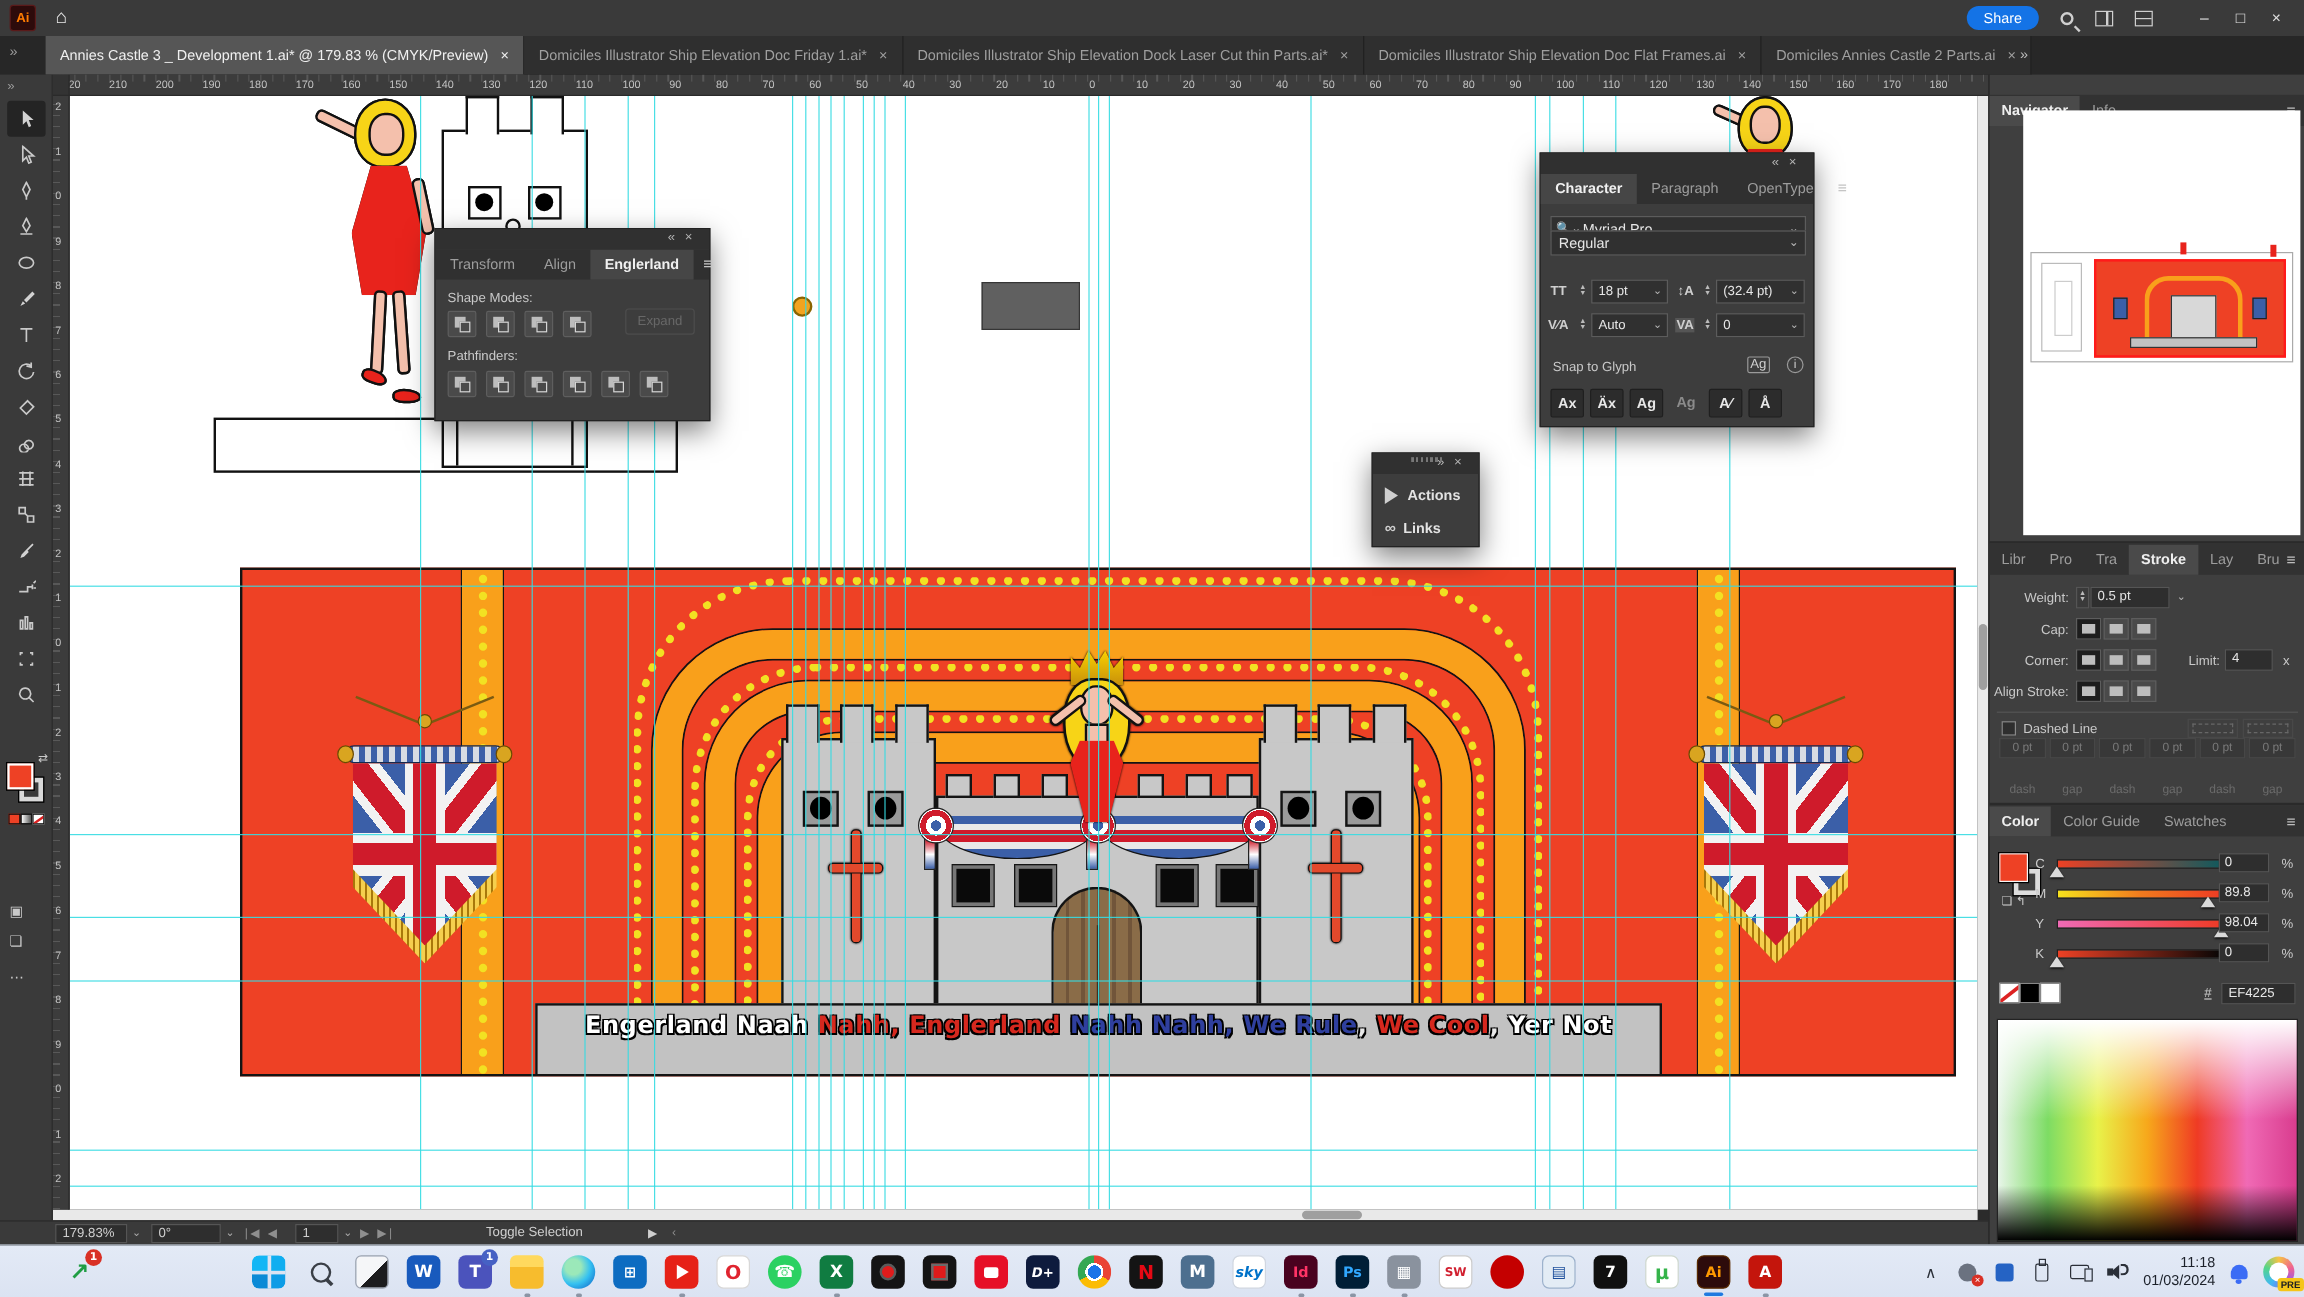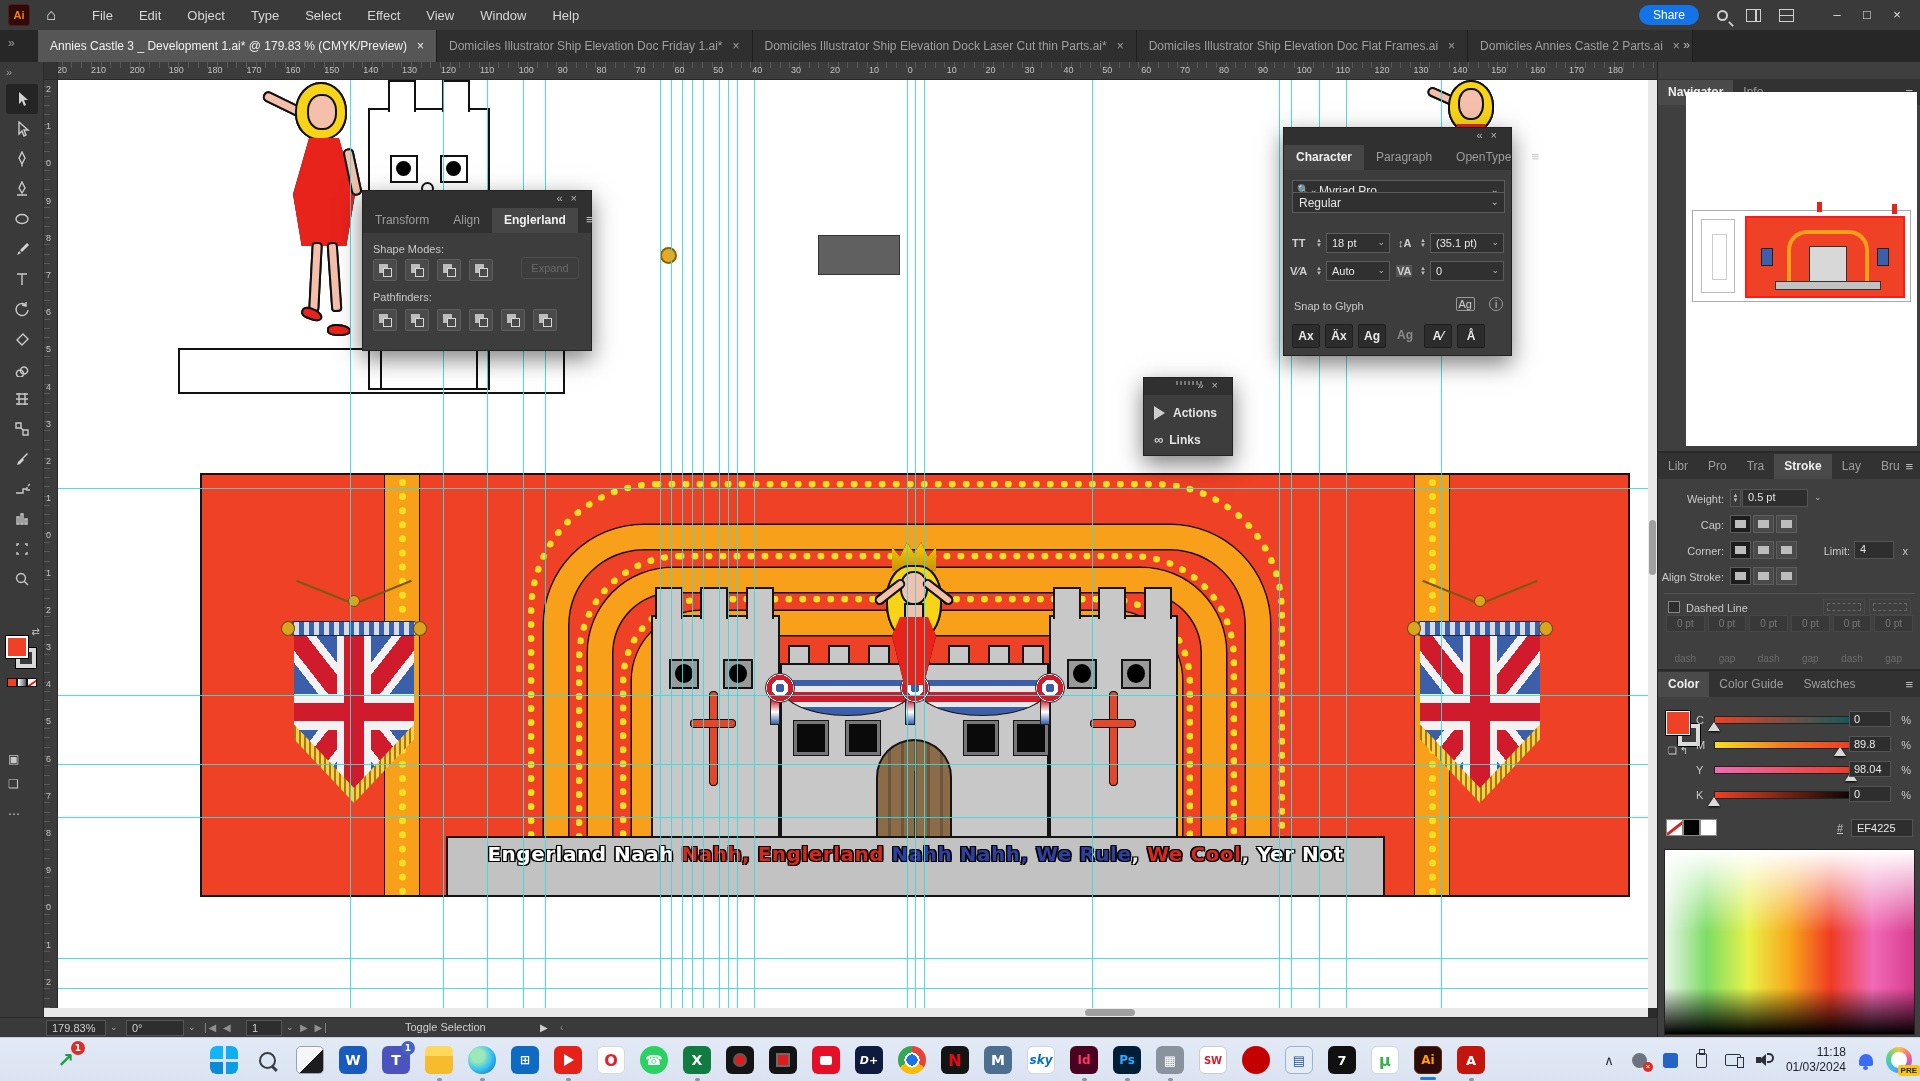--- a/index.html
+++ b/index.html
@@ -345,31 +345,20 @@
   #copilot { position:relative; width:26px; height:26px; border-radius:50%; background:conic-gradient(#f6c344,#ef6292,#8a5cf5,#41b9f0,#53d58a,#f6c344); }
   #copilot::before { content:""; position:absolute; inset:5px; background:#fff; border-radius:50%; }
   #copilot .pre { position:absolute; right:-8px; bottom:-3px; background:#f5c518; color:#222; font-size:8px; font-weight:bold; padding:1px 3px; border-radius:3px; }
 </style>
 </head>
 <body>
 
 <div id="titlebar">
   <div id="ai-logo">Ai</div>
   <div id="home-icon">⌂</div>
-  <div id="menubar">
-      <span class="menu-item">File</span>
-      <span class="menu-item">Edit</span>
-      <span class="menu-item">Object</span>
-      <span class="menu-item">Type</span>
-      <span class="menu-item">Select</span>
-      <span class="menu-item">Effect</span>
-      <span class="menu-item">View</span>
-      <span class="menu-item">Window</span>
-      <span class="menu-item">Help</span>
-    </div>
   <div id="tb-right">
     <span id="share-btn">Share</span>
     <span class="tb-ico mag"></span>
     <span class="tb-ico grid-ico g1"></span>
     <span class="tb-ico grid-ico g2"></span>
     <span class="winctl">
       <span>–</span>
       <span>□</span>
       <span>×</span>
     </span>
@@ -991,21 +980,21 @@
   </div>
   <span class="ch-ico" style="left:8px; top:109px">TT</span>
   <span class="ch-step" style="left:30px; top:105px">▲<br>▼</span>
   <div class="mini-field" style="left:42px; top:105px; width:64px">
     <span class="fv">18 pt</span>
       <span class="car">⌄</span>
   </div>
   <span class="ch-ico" style="left:114px; top:109px">↕A</span>
   <span class="ch-step" style="left:134px; top:105px">▲<br>▼</span>
   <div class="mini-field" style="left:146px; top:105px; width:74px">
-    <span class="fv">(35.1 pt)</span>
+    <span class="fv">(32.4 pt)</span>
       <span class="car">⌄</span>
   </div>
   <span class="ch-ico" style="left:6px; top:137px">V⁄A</span>
   <span class="ch-step" style="left:30px; top:133px">▲<br>▼</span>
   <div class="mini-field" style="left:42px; top:133px; width:64px">
     <span class="fv">Auto</span>
       <span class="car">⌄</span>
   </div>
   <span class="ch-ico" style="left:112px; top:137px; background:#555; padding:0 1px">VA</span>
   <span class="ch-step" style="left:134px; top:133px">▲<br>▼</span>

